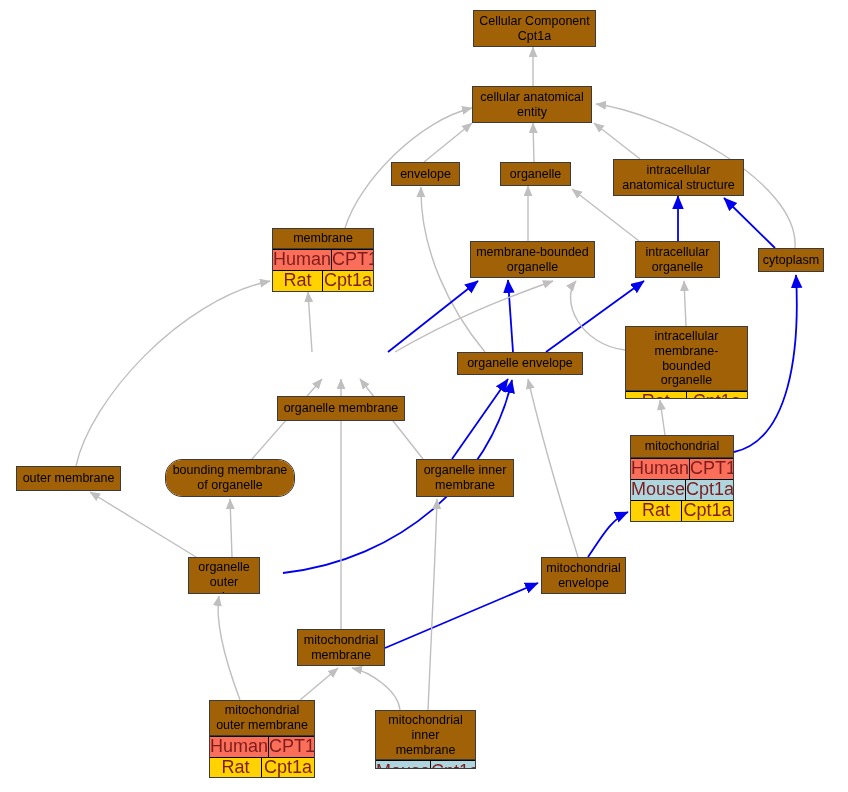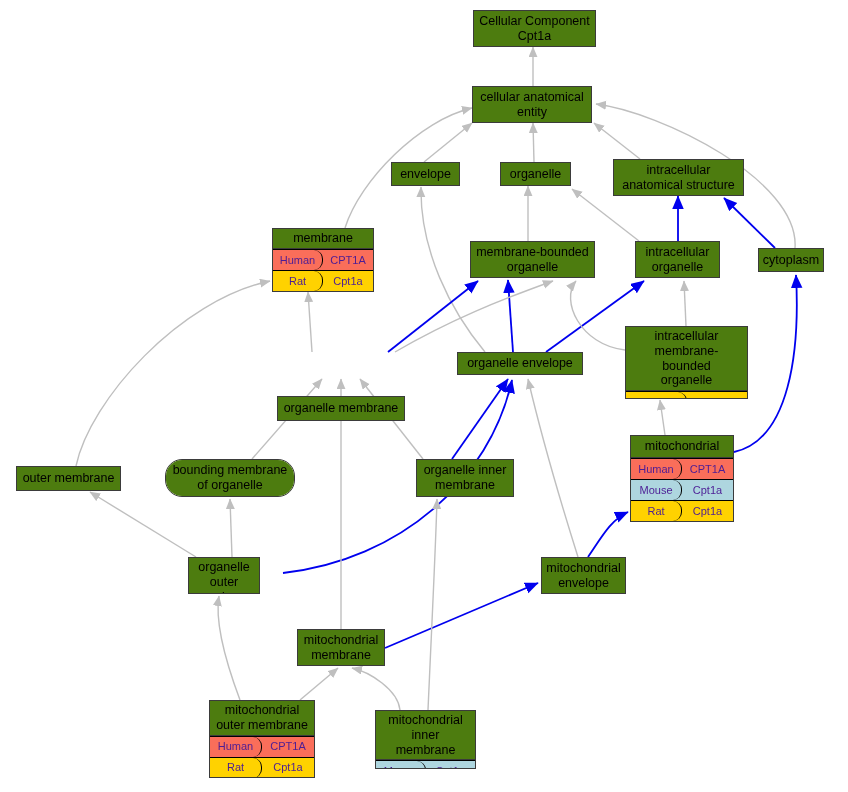--- a/index.html
+++ b/index.html
@@ -40,43 +40,42 @@
     justify-content: flex-start;
     overflow: hidden;
   }
   .node-title {
     flex: 1 1 auto;
     display: flex;
     align-items: center;
     justify-content: center;
     padding: 2px 5px;
     white-space: pre-line;
-    background: #4d7c0f;
+    background: #a16207;
   }
   .node.has-rows .node-title {
     border-bottom: 1.4px solid #3b3b3b;
   }
   .gene-row {
     display: flex;
     flex: 0 0 auto;
     height: 20px;
     border-top: 1.1px solid #000000;
   }
   .gene-row:first-of-type {
     border-top: none;
   }
   .gene-cell {
     flex: 1 1 50%;
     display: flex;
     align-items: center;
     justify-content: center;
-    font-size: 11px;
-    color: #4c1d95;
+    font-size: 18px;
+    color: #7f1d1d;
     box-sizing: border-box;
-    border-radius: 9px;
   }
   .gene-cell.left {
     border-right: 1.1px solid #000000;
   }
   .row-human { background: #fa6e5a; }
   .row-mouse { background: #aed6df; }
   .row-rat   { background: #ffd200; justify-content: space-between; }
 </style>
 </head>
 <body>

